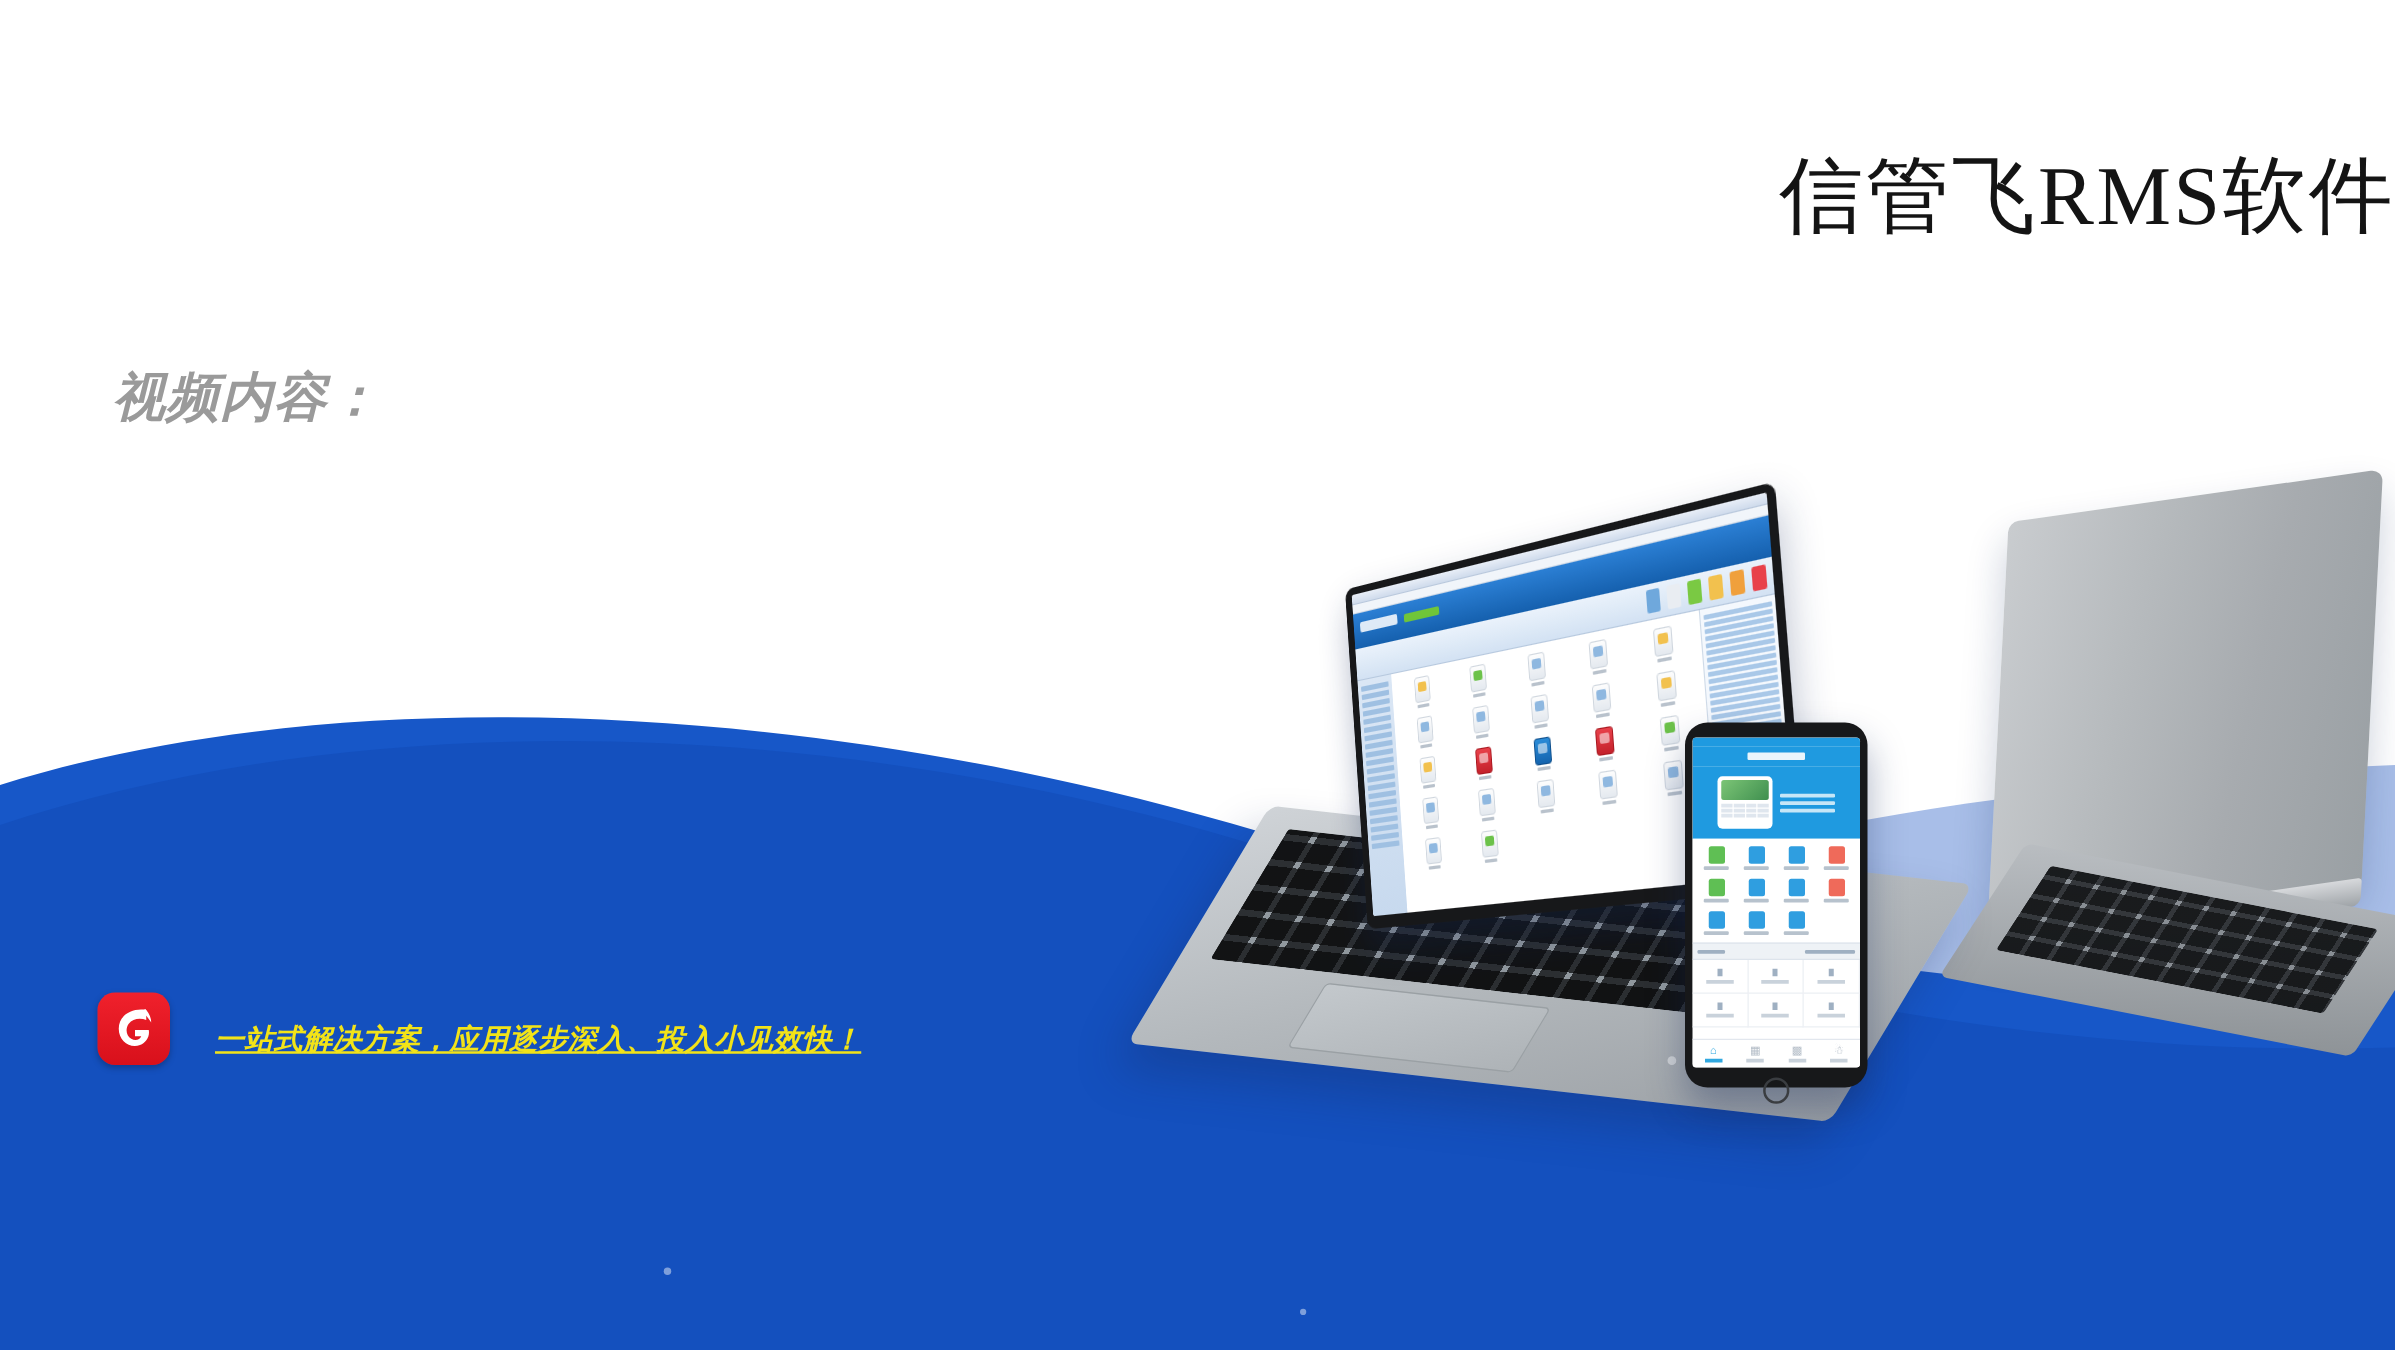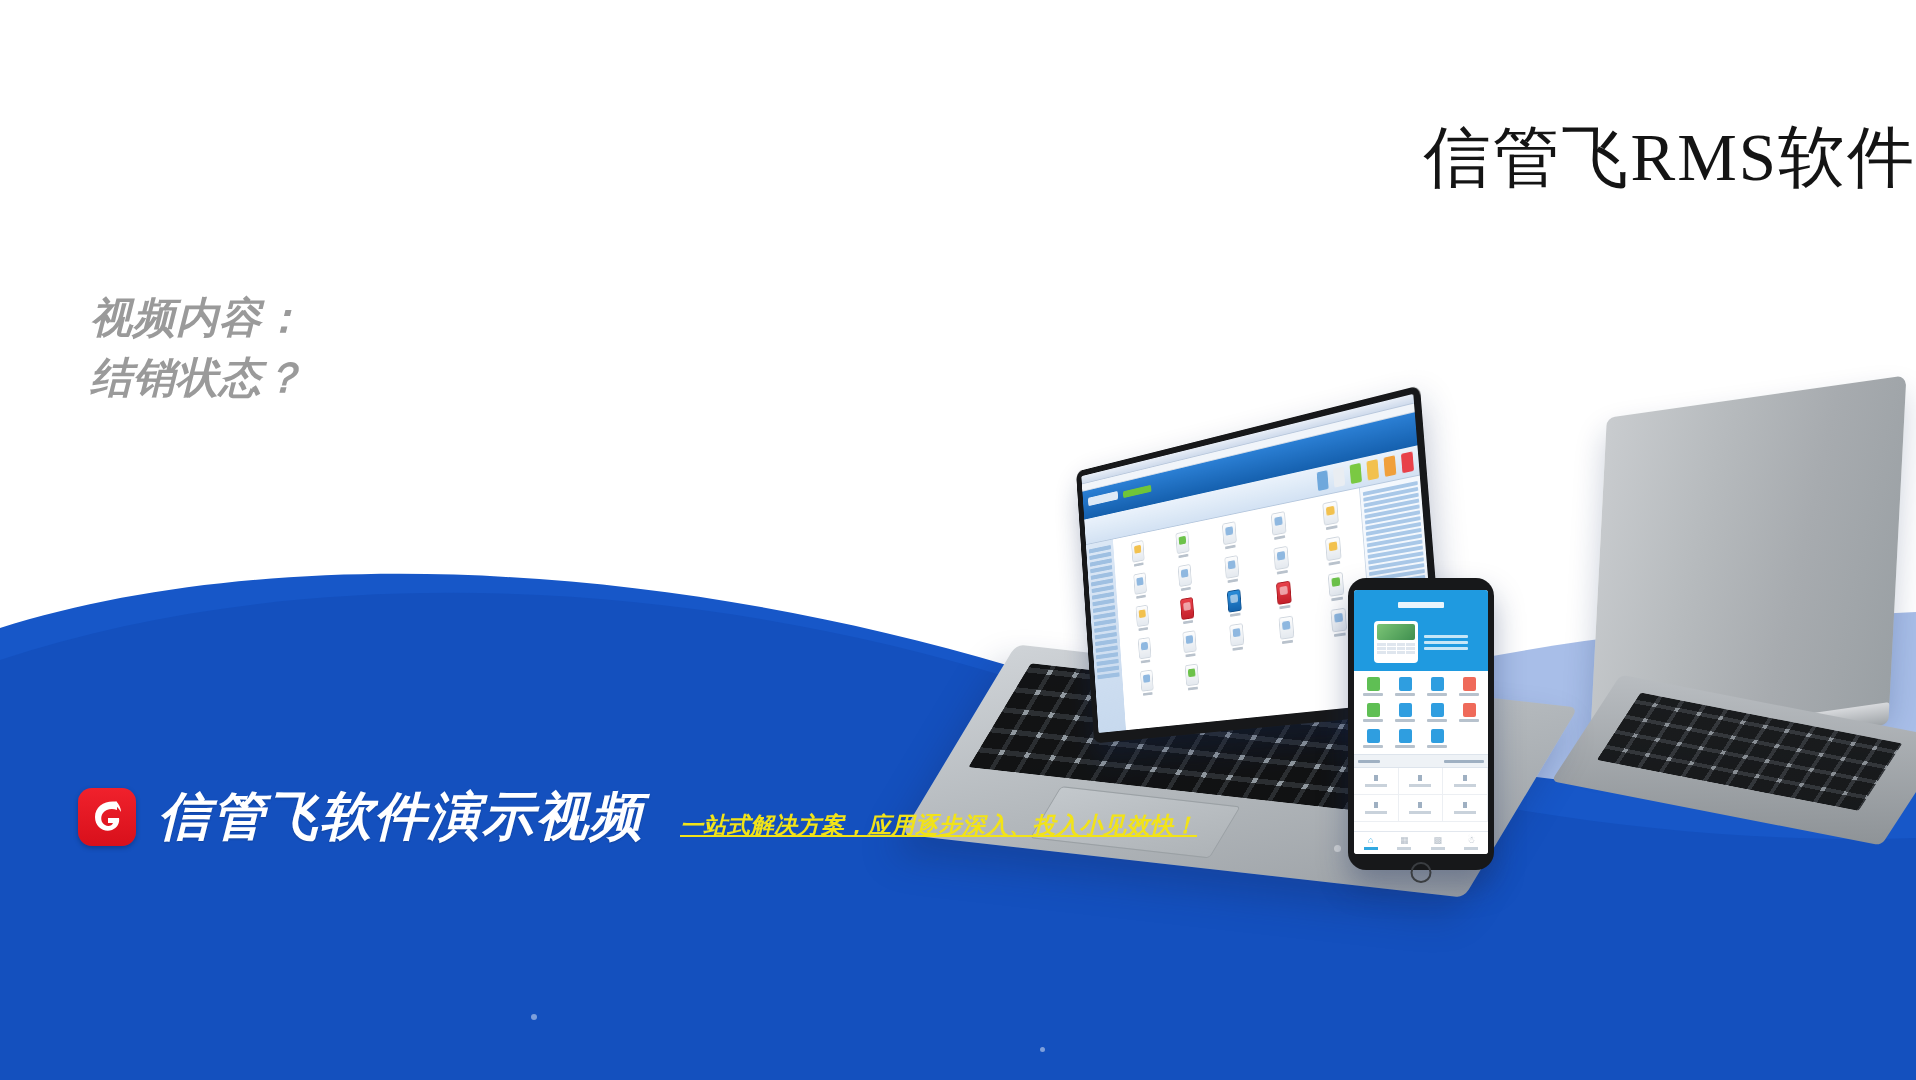--- a/index.html
+++ b/index.html
@@ -240,21 +240,20 @@
 
     <path d="M0,628 C260,546 640,556 1010,666 C1330,760 1640,806 1916,792 L1916,1080 L0,1080 Z" fill="#1757C8"></path>
 
     <path d="M0,660 C300,560 700,572 1060,694 C1380,800 1660,846 1916,838 L1916,1080 L0,1080 Z" fill="#1450BE"></path>
   </svg>
 
   <div class="title">信管飞RMS软件</div>
 
   <div class="body-copy">
     <span class="lead">视频内容：</span>
-    <span class="lead">结销状态？</span>
   </div>
 
   <div class="devices">
 
     <div class="laptop-back">
       <div class="lid-edge"></div>
     </div>
     <div class="laptop-back-base">
       <div class="laptop-back-keys"></div>
     </div>
@@ -565,21 +564,20 @@
   </div>
 
   <div class="footer">
     <div class="footer-row">
       <div class="logo-mark">
         <svg width="42" height="42" viewBox="0 0 42 42" aria-hidden="true">
           <path d="M31 6 C20 4 9 10 9 21 C9 31 18 37 26 34 C31 32 34 27 33 22 L22 22 L22 27 L27 27 C26 30 22 31 19 29 C15 27 14 21 17 17 C20 13 26 12 31 14 Z" fill="#ffffff"></path>
           <path d="M30 5 C33 8 35 12 35 16 C33 13 31 10 28 8 Z" fill="#ffffff"></path>
         </svg>
       </div>
-      <div class="brand-text">信管飞软件演示视频</div>
       <div class="slogan">一站式解决方案，应用逐步深入、投入小见效快！</div>
     </div>
     <span class="dot d1"></span>
     <span class="dot d2"></span>
     <span class="dot d3"></span>
   </div>
 
 </div>
 
 </body></html>

